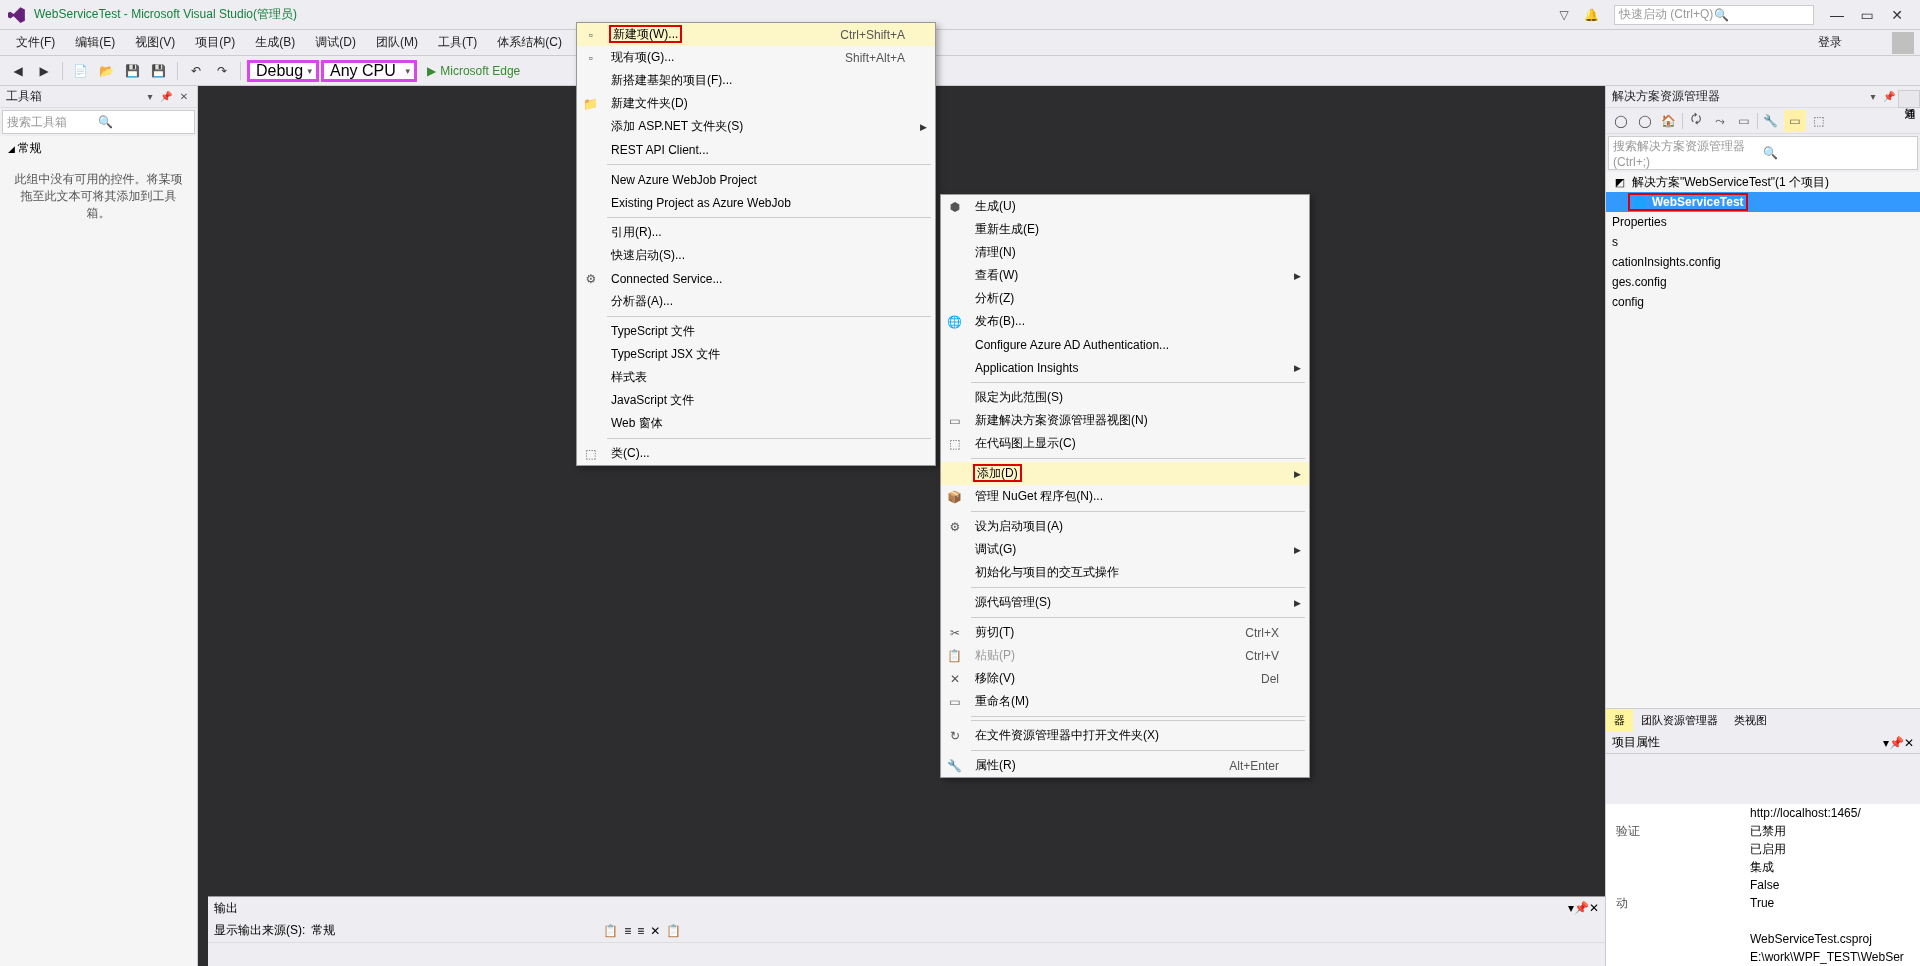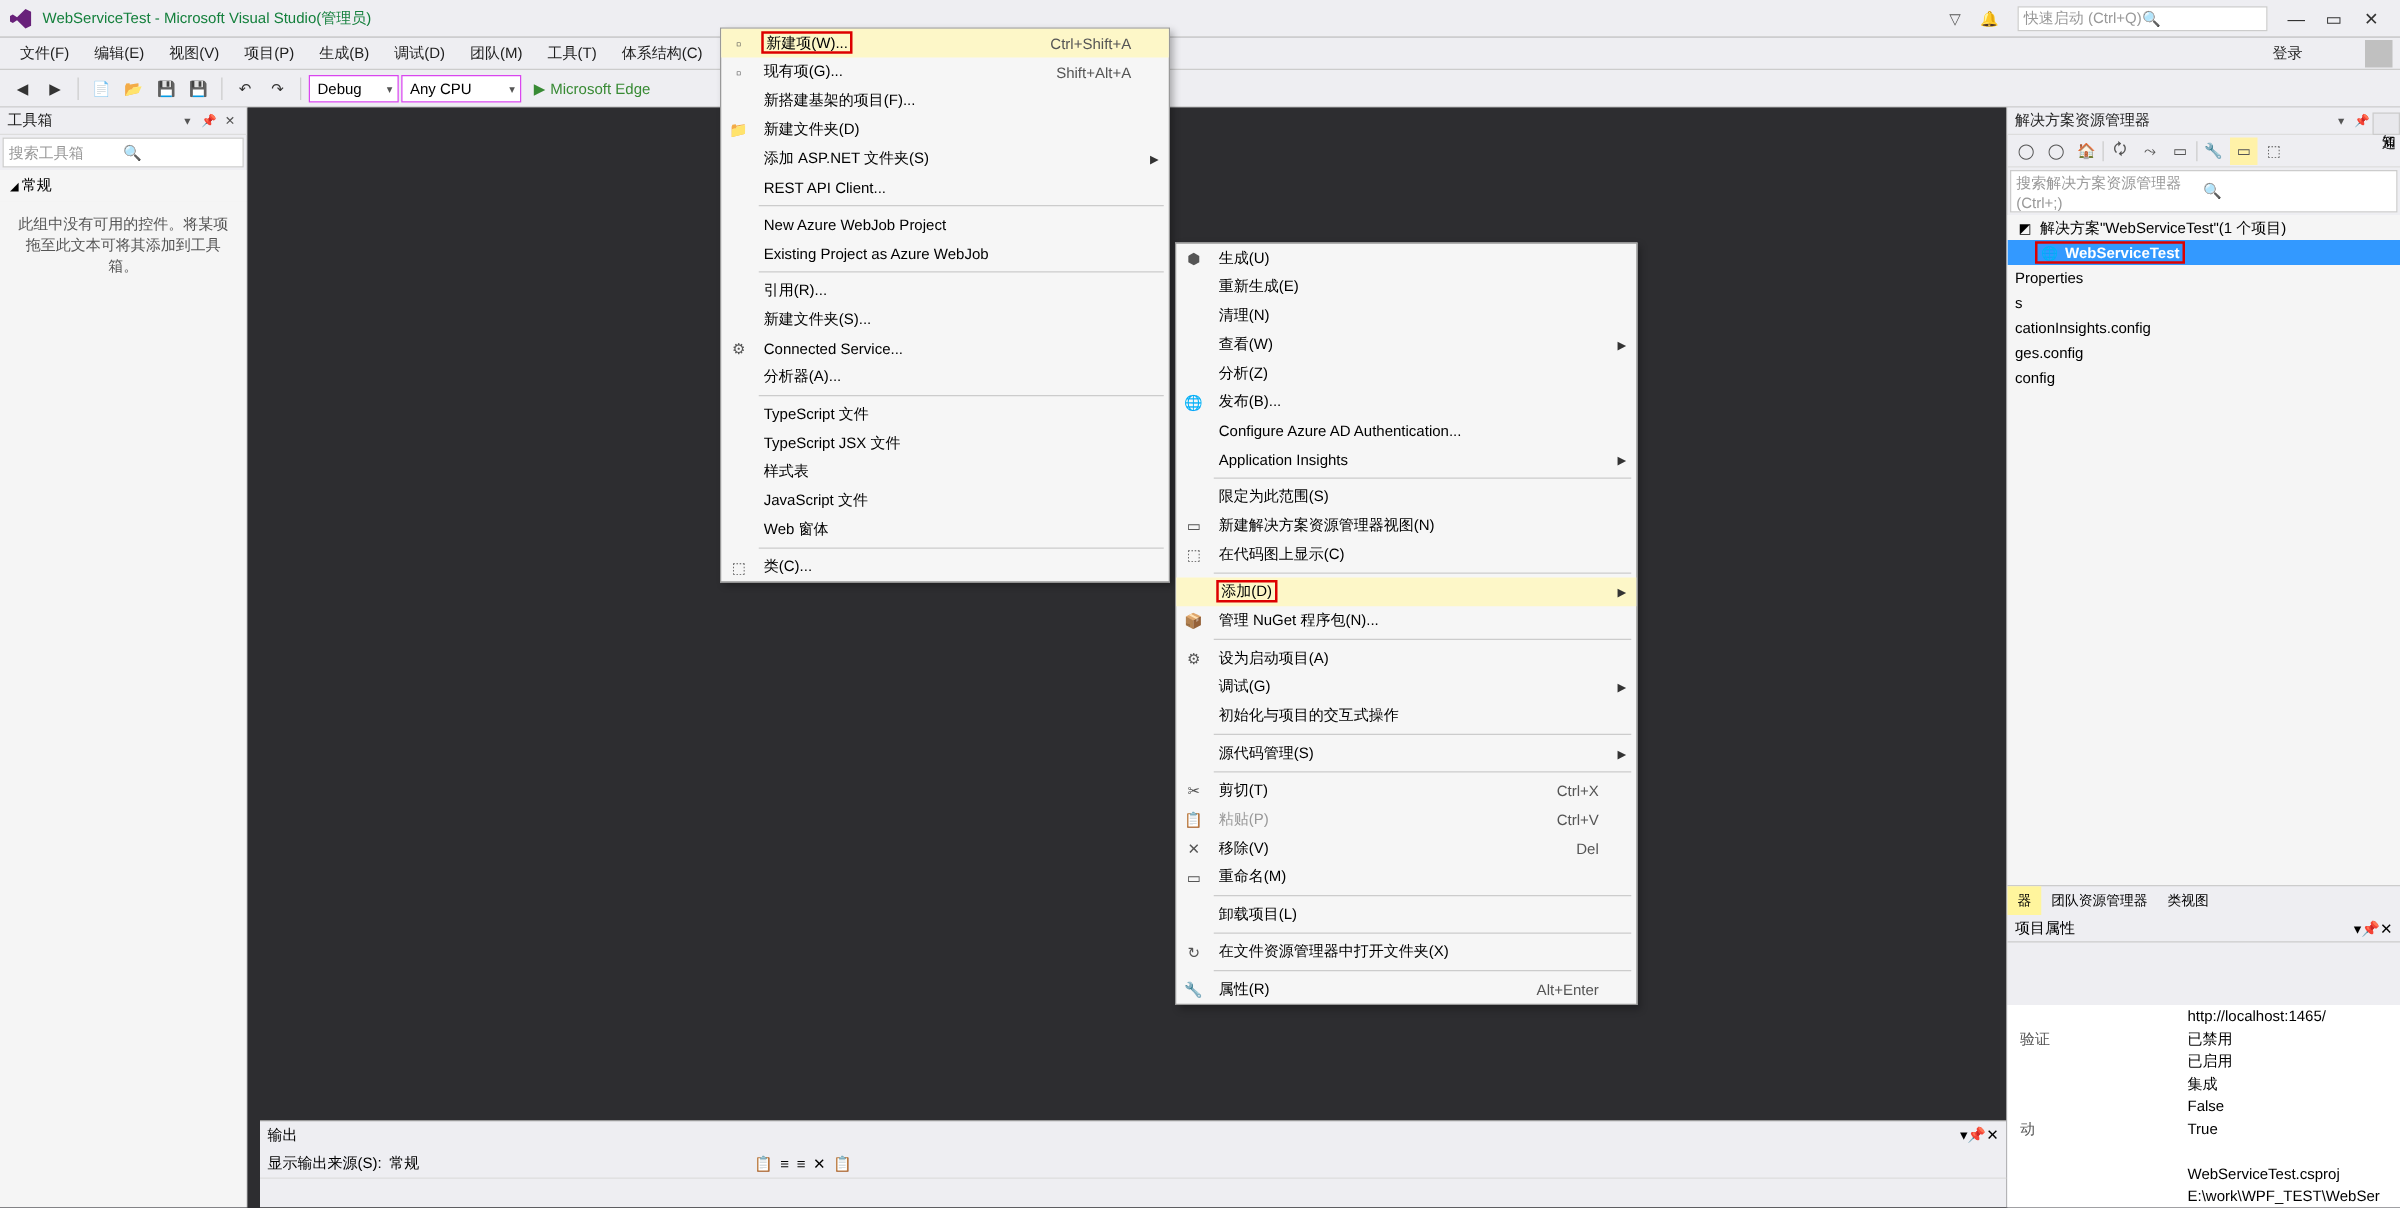--- a/index.html
+++ b/index.html
@@ -15,21 +15,21 @@
 .titlebar .tb-icon { width: 20px; text-align: center; color: #555; margin: 0 4px; }
 
 .menubar { height: 26px; background: #eeeef2; display: flex; align-items: center; padding: 0 6px; border-bottom: 1px solid #ccc; }
 .menubar .mitem { padding: 4px 10px; color: #1e1e1e; }
 .menubar .login { margin-left: auto; padding-right: 40px; color: #1e1e1e; }
 .menubar .avatar { width: 22px; height: 22px; background: #c0c0c0; margin-left: 10px; }
 
 .toolbar { height: 30px; background: #eeeef2; display: flex; align-items: center; padding: 0 6px; border-bottom: 1px solid #ccc; gap: 2px; }
 .toolbar .tbtn { width: 24px; height: 22px; display: flex; align-items: center; justify-content: center; color: #333; }
 .toolbar .sep { width: 1px; height: 18px; background: #ccc; margin: 0 4px; }
-.toolbar .combo { height: 22px; border: 1px solid #d946ef; background: #fff; padding: 1px 18px 1px 6px; position: relative; font-size: 12px; display: flex; align-items: center; }
+.toolbar .combo { height: 22px; border: 3px solid #d946ef; background: #fff; padding: 1px 18px 1px 6px; position: relative; font-size: 16px; display: flex; align-items: center; }
 .toolbar .combo::after { content: "▾"; position: absolute; right: 4px; font-size: 9px; color: #555; }
 .toolbar .run { color: #388a34; display: flex; align-items: center; gap: 4px; padding: 0 8px; }
 .toolbar .run::before { content: "▶"; color: #388a34; }
 
 .workspace { position: absolute; top: 86px; left: 0; right: 0; bottom: 0; display: flex; }
 .left-dock { width: 198px; background: #eeeef2; display: flex; flex-direction: column; border-right: 1px solid #ccc; }
 .dock-header { height: 22px; background: #eeeef2; display: flex; align-items: center; padding: 0 6px; color: #1e1e1e; border-bottom: 1px solid #ddd; }
 .dock-header .dtitle { flex: 1; }
 .dock-header .dicn { width: 14px; text-align: center; font-size: 10px; color: #555; margin-left: 3px; }
 .toolbox-search { height: 24px; border: 1px solid #ccc; margin: 2px; background: #fff; display: flex; align-items: center; padding: 0 4px; color: #999; }
@@ -322,21 +322,21 @@
       <div class="gutter"></div>
       <div class="label">Existing Project as Azure WebJob</div>
     </div>
     <div class="sep"></div>
     <div class="row">
       <div class="gutter"></div>
       <div class="label">引用(R)...</div>
     </div>
     <div class="row">
       <div class="gutter"></div>
-      <div class="label">新建文件夹(S)...</div>
+      <div class="label">快速启动(S)...</div>
     </div>
     <div class="row">
       <div class="gutter">⚙</div>
       <div class="label">Connected Service...</div>
     </div>
     <div class="row">
       <div class="gutter"></div>
       <div class="label">分析器(A)...</div>
     </div>
     <div class="sep"></div>
@@ -459,24 +459,20 @@
     <div class="row">
       <div class="gutter">✕</div>
       <div class="label">移除(V)</div>
       <div class="shortcut">Del</div>
     </div>
     <div class="row">
       <div class="gutter">▭</div>
       <div class="label">重命名(M)</div>
     </div>
     <div class="sep"></div>
-    <div class="row">
-      <div class="gutter"></div>
-      <div class="label">卸载项目(L)</div>
-    </div>
     <div class="sep"></div>
     <div class="row">
       <div class="gutter">↻</div>
       <div class="label">在文件资源管理器中打开文件夹(X)</div>
     </div>
     <div class="sep"></div>
     <div class="row">
       <div class="gutter">🔧</div>
       <div class="label">属性(R)</div>
       <div class="shortcut">Alt+Enter</div>

